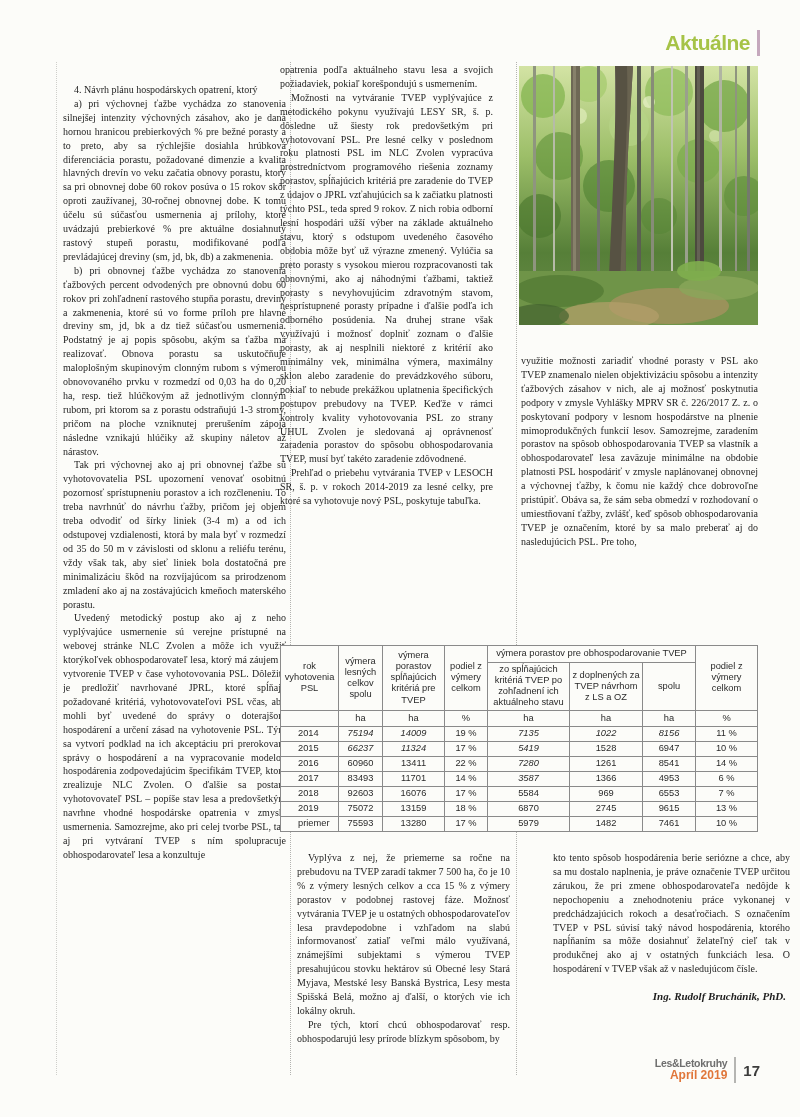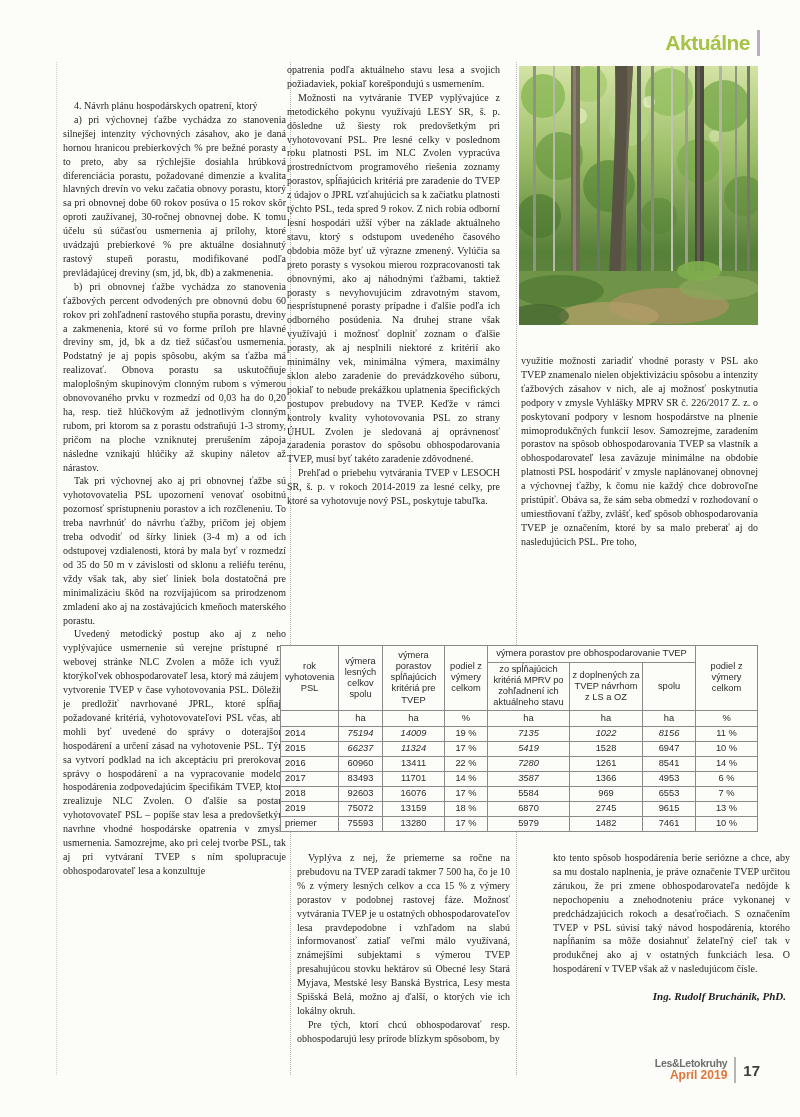--- a/index.html
+++ b/index.html
@@ -15,42 +15,42 @@
   
   .sep{position:absolute;top:62px;height:1013px;border-left:1px dotted #b3b3b0;}
   .sep0{left:56px;border-left:1px dotted #cfcfcb;}
   .sep1{left:290px;}
   .sep2{left:516px;}
 
   
   .col{position:absolute;font-size:10px;line-height:13.9px;text-align:justify;overflow:hidden;}
   .col p{margin:0;}
   .col p.indent{text-indent:11px;}
-  .col1{left:63px;top:83px;width:223px;height:996px;margin-top:16px;}
-  .col2top{left:287px;top:63px;width:213px;height:578px;}
+  .col1{left:63px;top:83px;width:223px;height:996px;}
+  .col2top{left:280px;top:63px;width:213px;height:578px;}
   .col3top{left:521px;top:354px;width:237px;height:297px;}
   .col2bot{left:297px;top:851px;width:213px;height:228px;}
   .col3bot{left:521px;top:851px;width:237px;height:228px;margin-left:32px;}
   .author{margin-top:14px !important;text-align:right;font-style:italic;font-weight:bold;
           font-size:11px;padding-right:4px;}
 
   
   .photo{position:absolute;left:519px;top:66px;width:239px;height:259px;overflow:hidden;}
   .photo svg{display:block;}
 
   
   .tablewrap{position:absolute;left:280px;top:645px;width:478px;background:#fcfcf9;}
   table.tvep{border-collapse:collapse;table-layout:fixed;width:477px;
              font-family:"Liberation Sans", sans-serif;font-size:9.3px;color:#2a2a2a;}
   table.tvep th, table.tvep td{border:1px solid #8a8a8a;font-weight:normal;
              text-align:center;vertical-align:middle;padding:1px 2px;line-height:1.2;}
   table.tvep thead th{height:auto;}
   table.tvep .units td{height:13px;margin-top:8px;}
   table.tvep tbody td{height:12px;}
-  table.tvep tbody td:first-child{text-align:left;padding-left:4px;}
+  table.tvep tbody td:first-child{text-align:left;padding-left:17px;}
   table.tvep td.it{font-style:italic;}
   table.tvep .grouphead{height:14px;}
 
   
   .footer{position:absolute;top:1057px;right:40px;display:flex;align-items:center;gap:7px;
           font-family:"Liberation Sans", sans-serif;}
   .footer-text{text-align:right;line-height:1.15;}
   .magazine-title{font-size:10.5px;font-weight:bold;color:#6e6e6e;letter-spacing:-0.3px;}
   .issue-date{font-size:12px;font-weight:bold;color:#e0763a;}
   .footer-bar{width:2px;height:26px;background:#b5b5b2;}
@@ -160,21 +160,21 @@
       <thead>
         <tr>
           <th rowspan="2">rok vyhotovenia PSL</th>
           <th rowspan="2">výmera lesných celkov spolu</th>
           <th rowspan="2">výmera porastov spĺňajúcich kritériá pre TVEP</th>
           <th rowspan="2">podiel z výmery celkom</th>
           <th colspan="3" class="grouphead">výmera porastov pre obhospodarovanie TVEP</th>
           <th rowspan="2">podiel z výmery celkom</th>
         </tr>
         <tr>
-          <th>zo spĺňajúcich kritériá MPRV po zohľadnení ich aktuálneho stavu</th>
+          <th>zo spĺňajúcich kritériá TVEP po zohľadnení ich aktuálneho stavu</th>
           <th>z doplnených za TVEP návrhom z LS a OZ</th>
           <th>spolu</th>
         </tr>
         <tr class="units">
           <td></td>
           <td>ha</td>
           <td>ha</td>
           <td>%</td>
           <td>ha</td>
           <td>ha</td>

